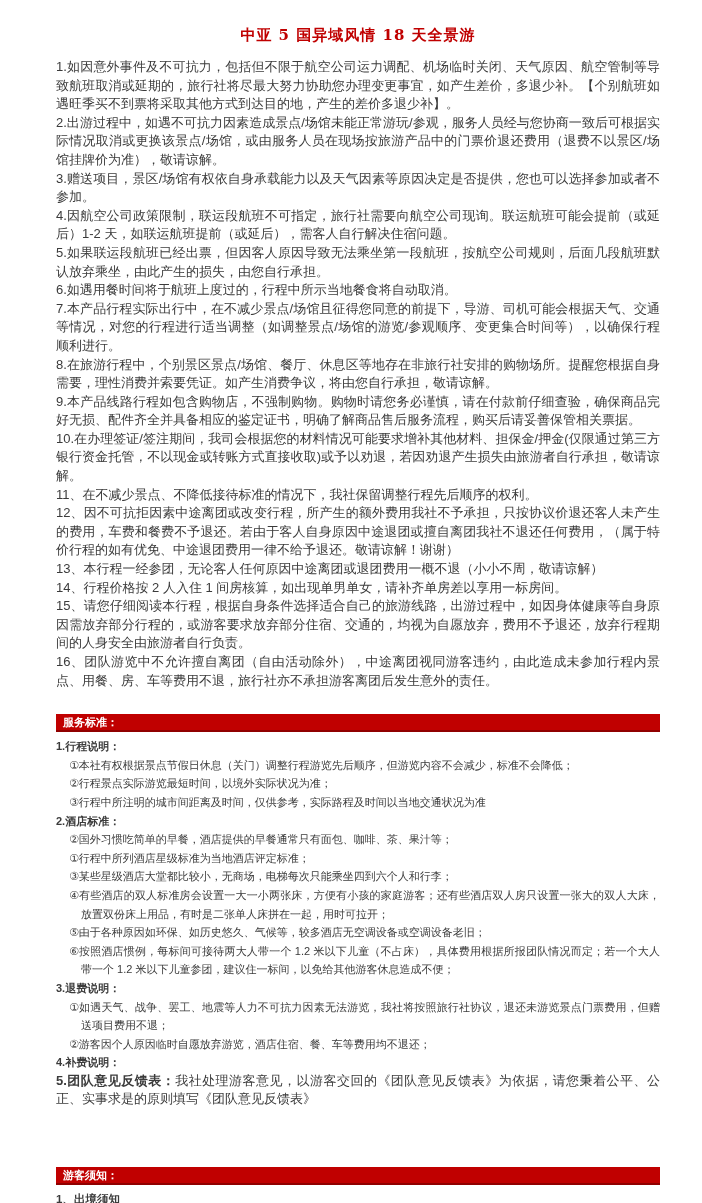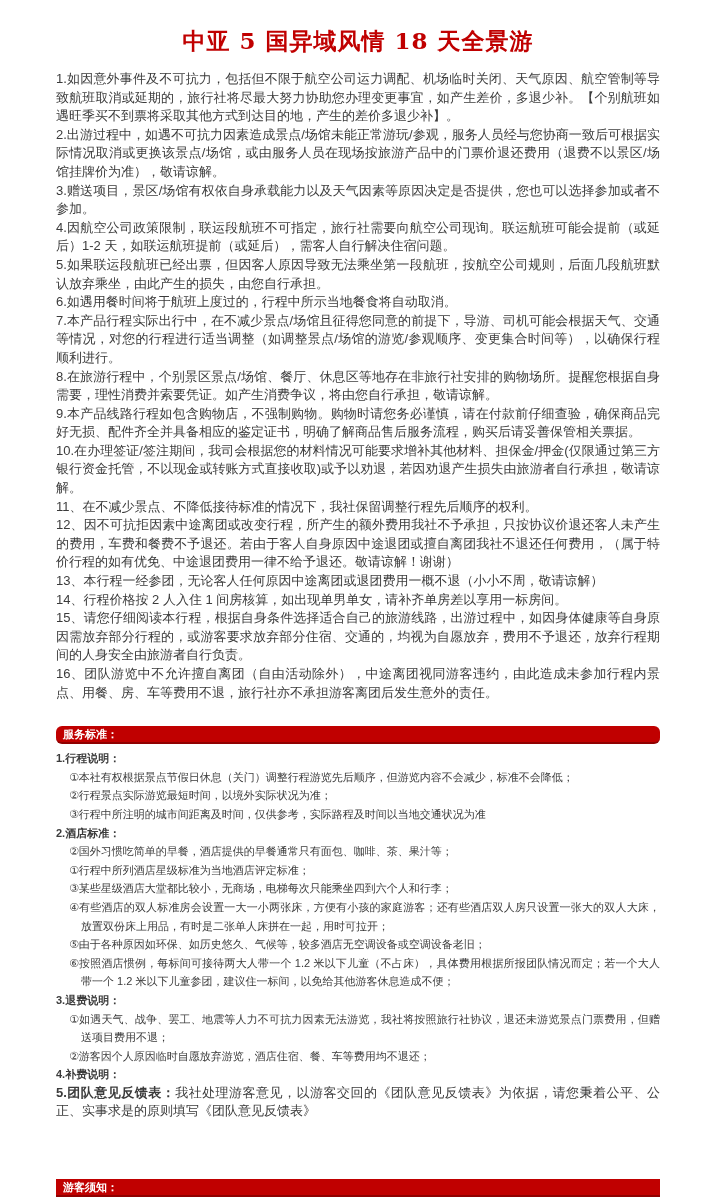--- a/index.html
+++ b/index.html
@@ -3,33 +3,33 @@
 <meta charset="utf-8">
 <style>
   html,body{margin:0;padding:0;}
   body{
     width:702px;height:1203px;background:#ffffff;position:relative;
     font-family:"Liberation Sans","DejaVu Sans",sans-serif;
     color:#3b3b3b;overflow:hidden;
   }
   .page{padding:26px 42px 0 56px;}
   .doc-title{
-    text-align:center;color:#c00000;font-weight:bold;font-size:23px;
+    text-align:center;color:#c00000;font-weight:bold;font-size:15px;
     font-family:"DejaVu Serif","Liberation Serif",serif;
     margin:0 0 13px 0;letter-spacing:1px;
   }
   .term{
     font-size:13px;line-height:18.6px;text-align:justify;margin:0;
   }
   .banner{
     background:#c00000;color:#ffffff;font-weight:bold;font-size:11px;
     height:16px;line-height:16px;padding-left:7px;
     border-bottom:2px solid #900000;
   }
-  .banner.svc{margin:24px 0 5px 0;border-radius:6px;}
+  .banner.svc{margin:24px 0 5px 0;}
   .banner.notice{margin:58px 0 5px 0;}
   .sec-h{font-size:11px;line-height:18.6px;font-weight:bold;margin:0;}
   .sub{
     font-size:11px;line-height:18.6px;text-align:justify;margin:0;
     padding-left:25px;text-indent:-12px;
   }
   .b{font-weight:bold;}
   .notice-h{font-size:11.5px;line-height:19px;font-weight:bold;margin:2px 0 0 0;}
   .notice-item{font-size:11px;line-height:18.6px;margin:0 0 0 0;}
   .logo{

